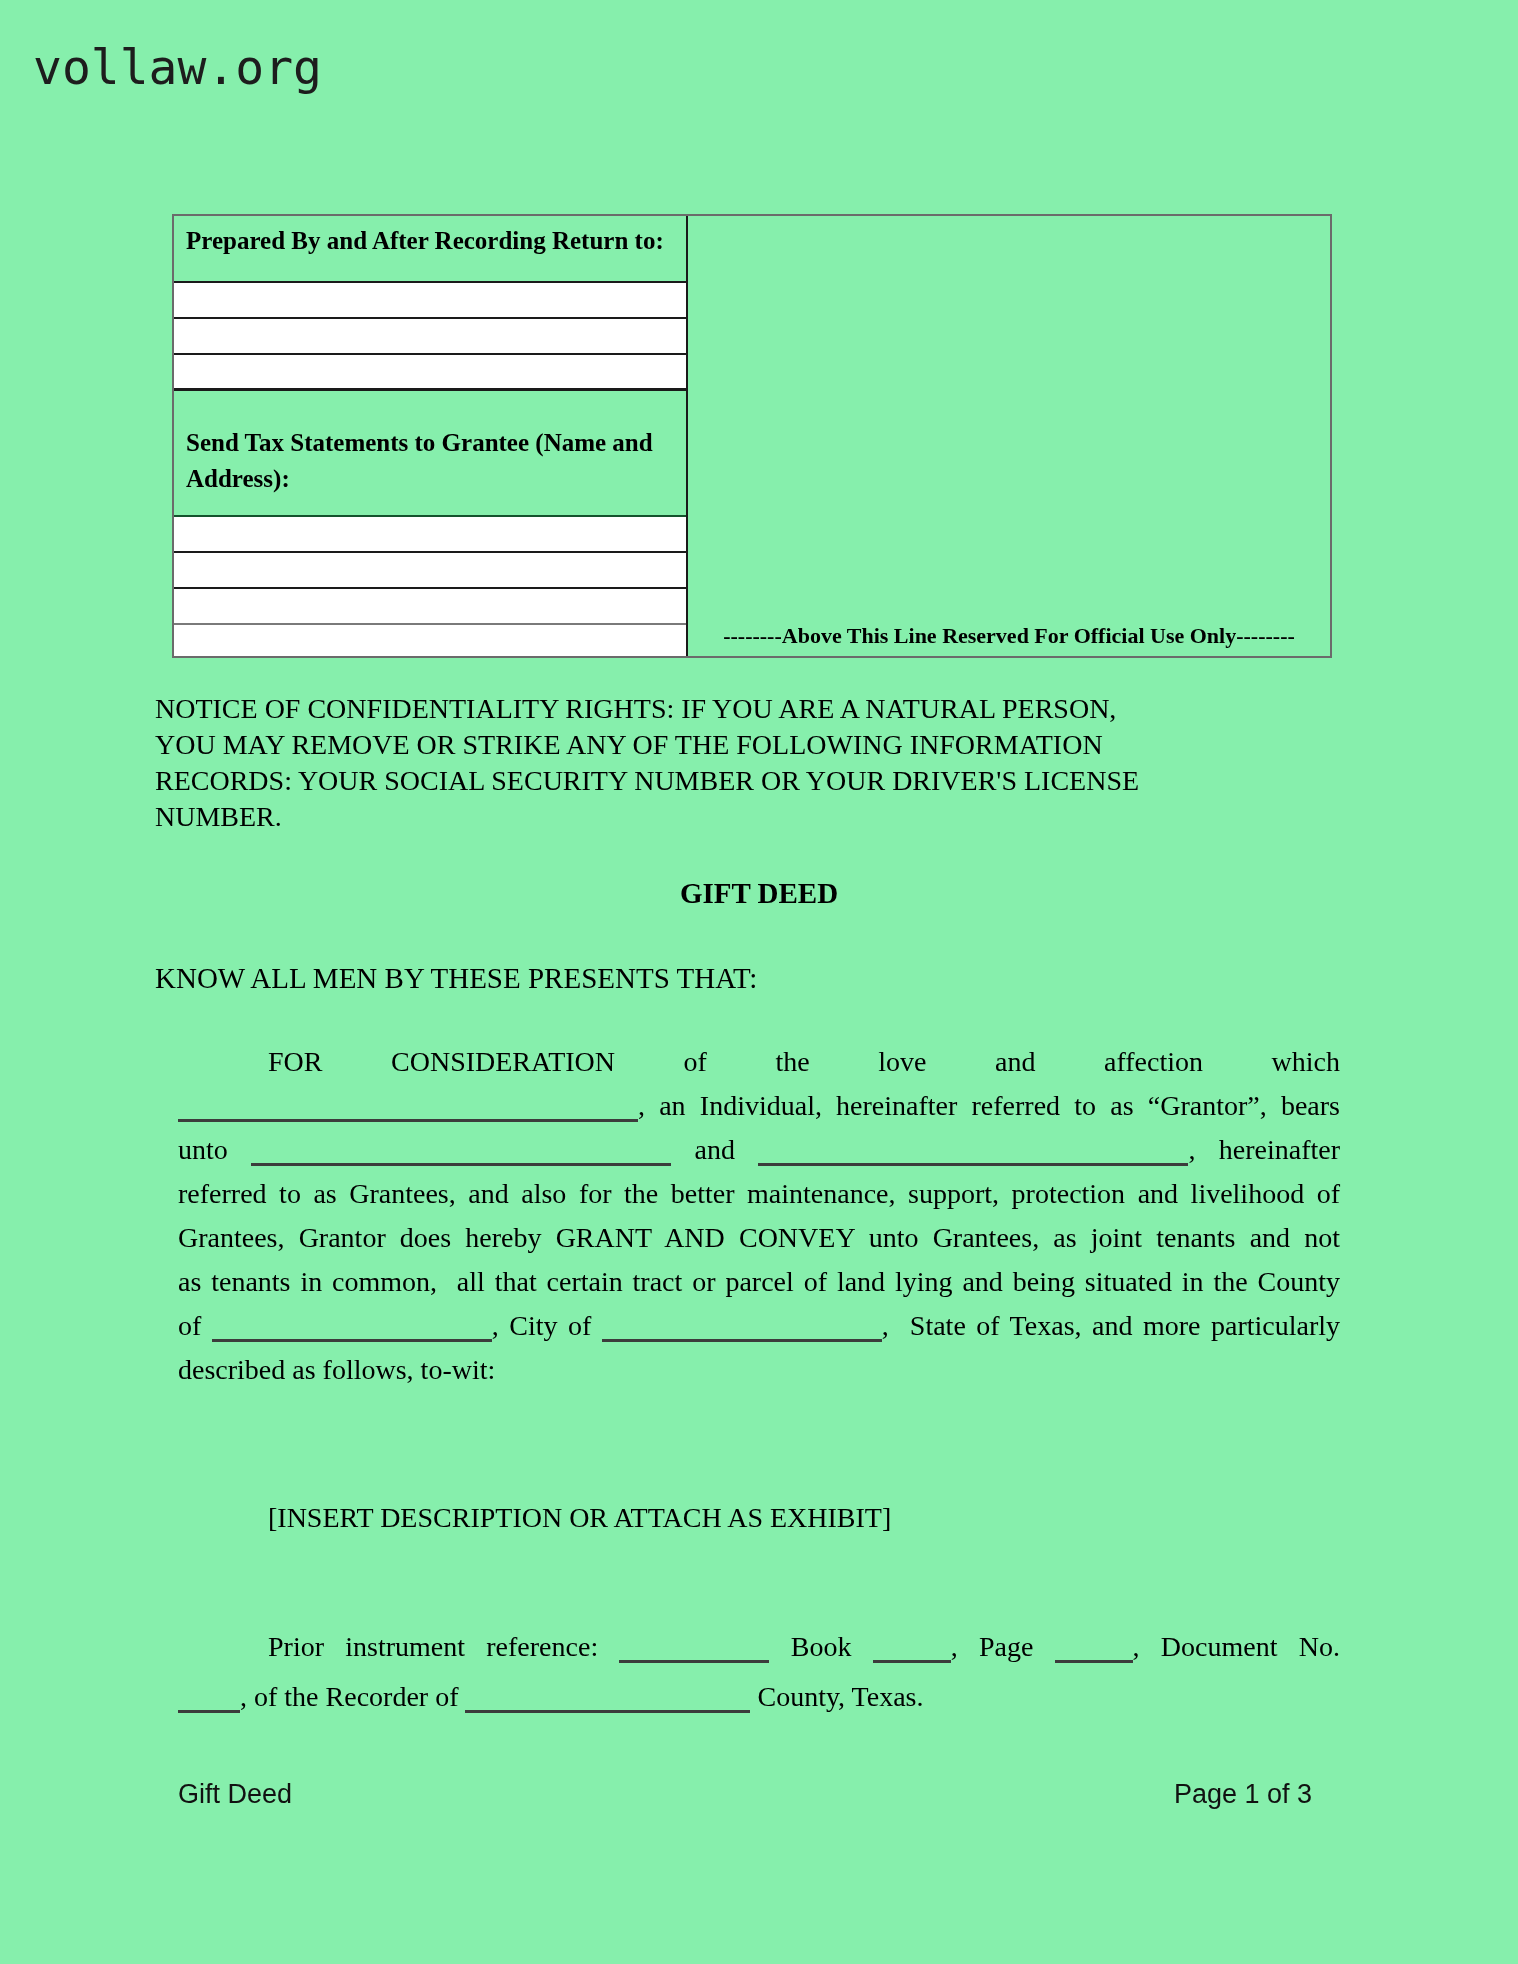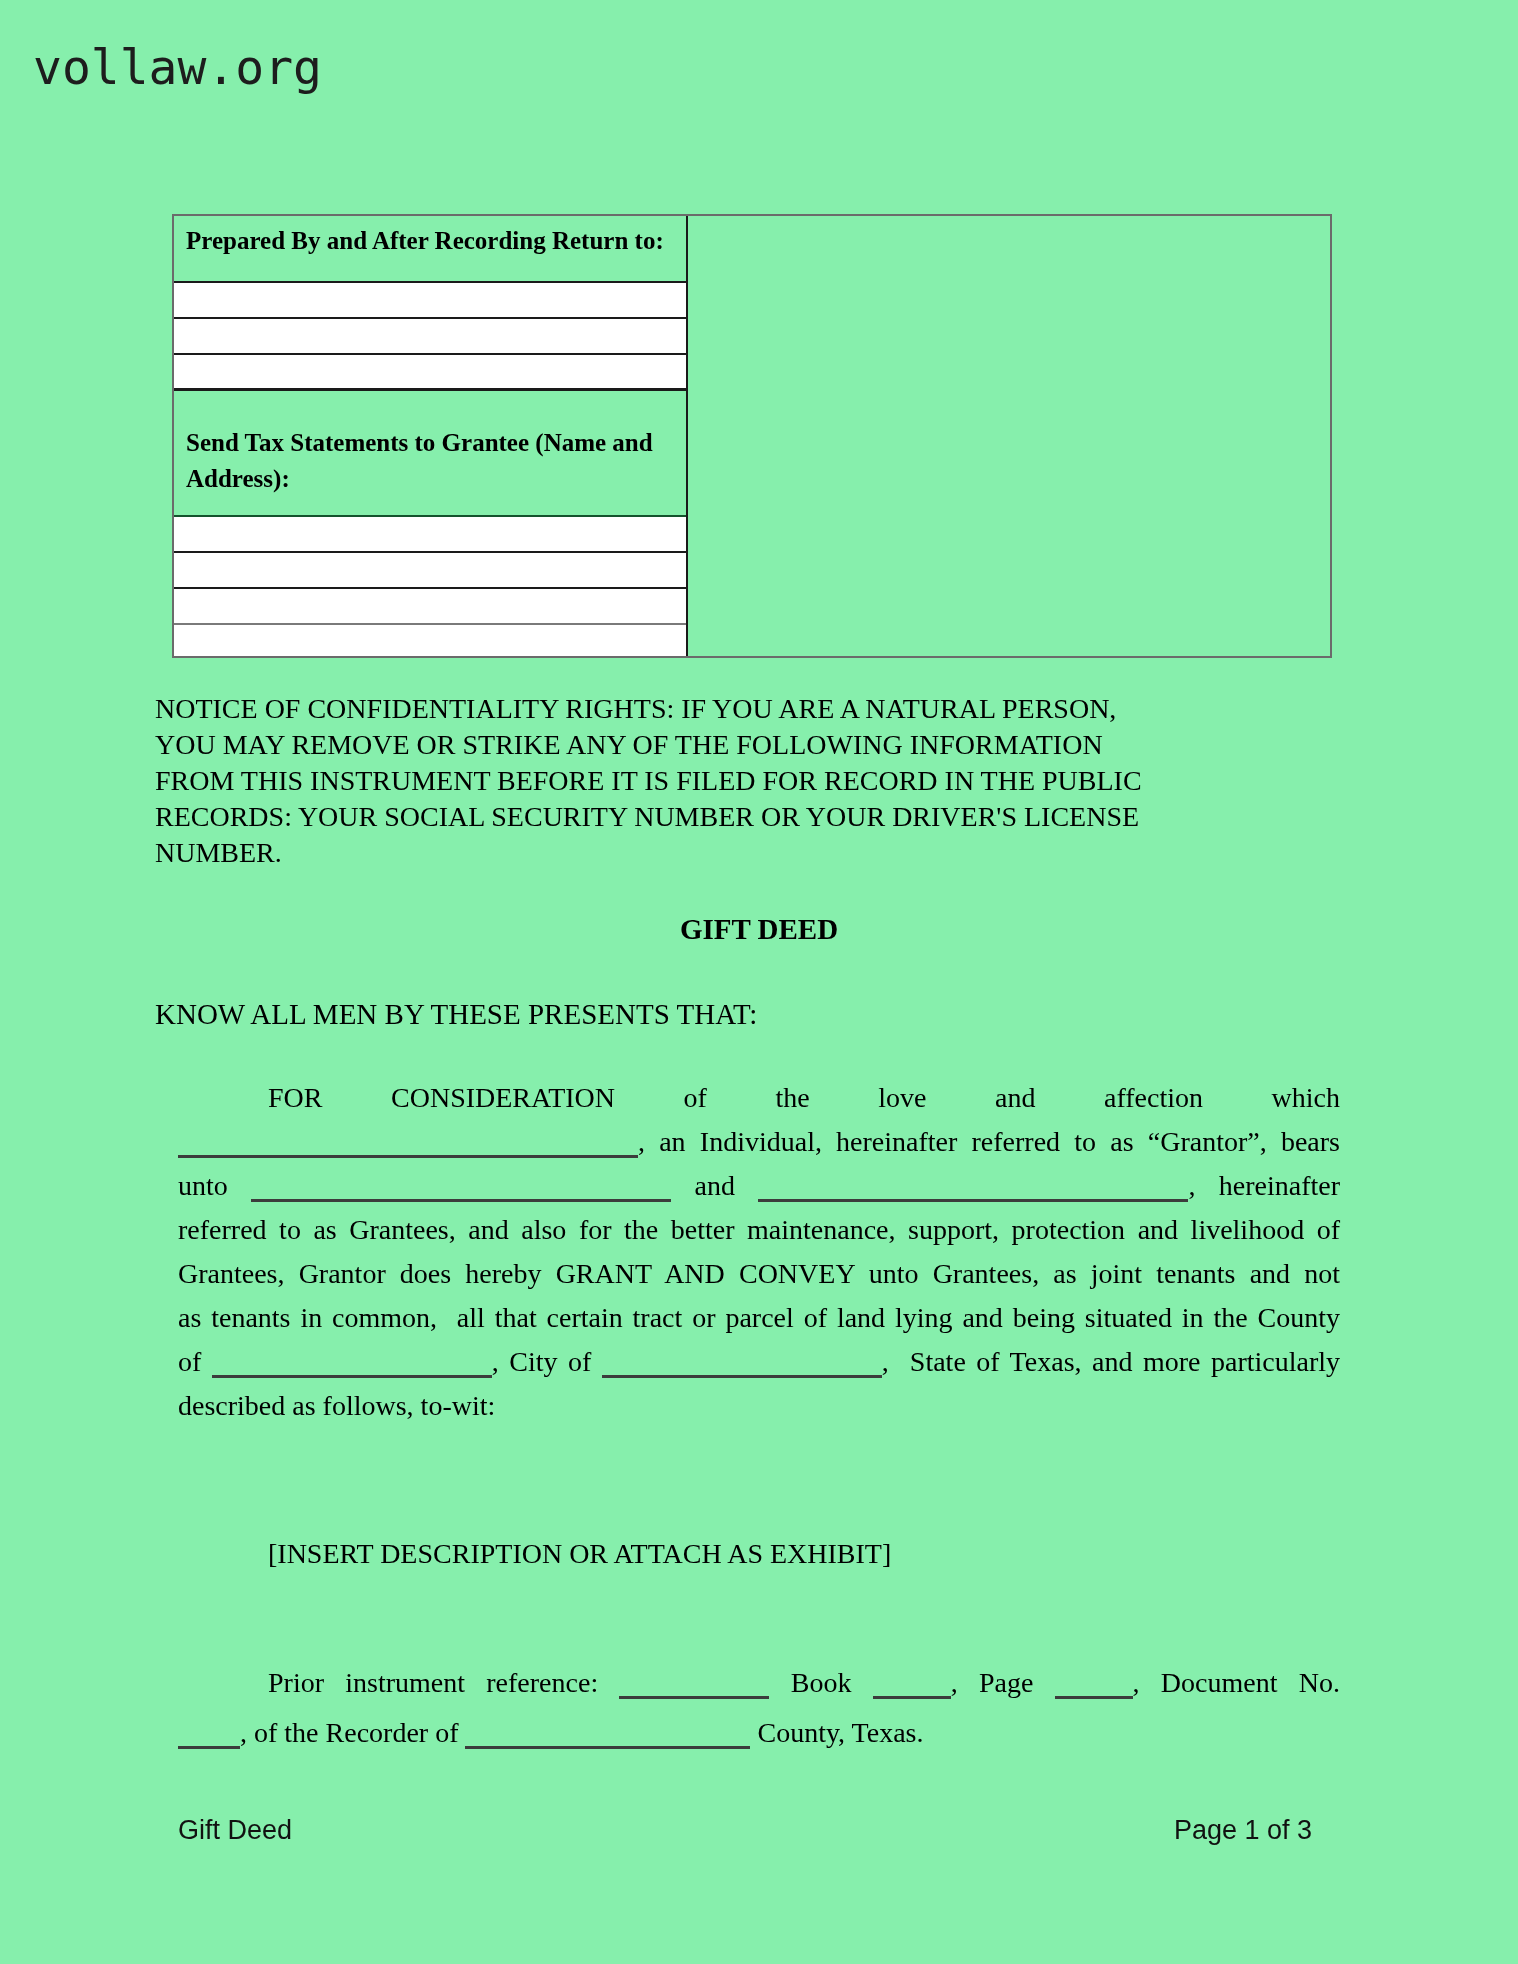--- a/index.html
+++ b/index.html
@@ -129,26 +129,28 @@
         <div class="rt-cell rt-head cell-prepared">Prepared By and After Recording Return to:</div>
         <div class="rt-row"></div>
         <div class="rt-row"></div>
         <div class="rt-row r-thickbottom"></div>
         <div class="rt-cell rt-head cell-sendtax">Send Tax Statements to Grantee (Name and Address):</div>
         <div class="rt-row"></div>
         <div class="rt-row"></div>
         <div class="rt-row r-graybottom"></div>
         <div class="rt-row r-last"></div>
       </div>
+      <div class="rt-right">
+        <div class="official-note">--------Above This Line Reserved For Official Use Only--------</div>
+      </div>
     </div>
 
     <div class="notice">
         <div class="tline"><span>NOTICE OF CONFIDENTIALITY RIGHTS: IF YOU ARE A NATURAL PERSON,</span></div>
         <div class="tline"><span>YOU MAY REMOVE OR STRIKE ANY OF THE FOLLOWING INFORMATION</span></div>
-        <div class="tline"><span>FROM THIS INSTRUMENT BEFORE IT IS FILED FOR RECORD IN THE PUBLIC</span></div>
         <div class="tline"><span>RECORDS: YOUR SOCIAL SECURITY NUMBER OR YOUR DRIVER'S LICENSE</span></div>
         <div class="tline"><span>NUMBER.</span></div>
       </div>
 
     <div class="doc-title">GIFT DEED</div>
 
     <div class="presents">KNOW ALL MEN BY THESE PRESENTS THAT:</div>
 
     <div class="consider">
         <div class="tline just" style="padding-left: 90px;"><span>FOR CONSIDERATION of the love and affection which</span></div>

